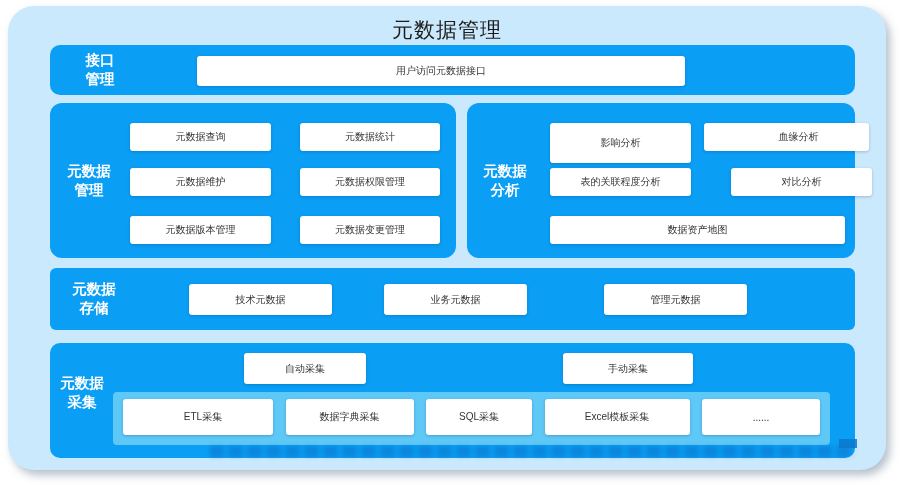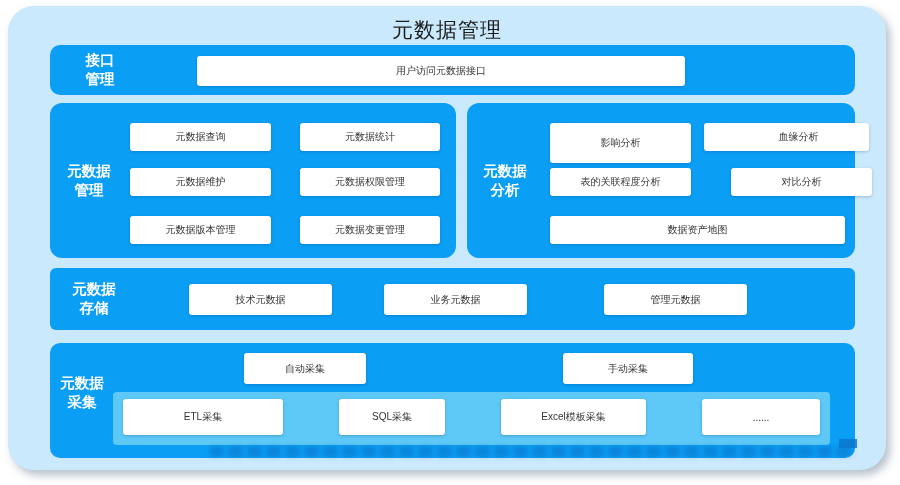--- a/index.html
+++ b/index.html
@@ -145,21 +145,22 @@
 
   <section class="sec sec-collection">
     <div class="sec-label" style="left:0; width:64px; bottom:16px;">
       <span>元数据</span>
       <span>采集</span>
     </div>
     <div class="wbox" style="left:194px; top:10px; width:122px; height:31px;">自动采集</div>
     <div class="wbox" style="left:513px; top:10px; width:130px; height:31px;">手动采集</div>
 
     <div class="inner-tray">
-      <div class="wbox mbox" style="width:160px;">ETL采集</div>
+      <div class="wbox mbox" style="width:140px;padding-left:10px;">ETL采集</div>
+      <div class="wbox mbox" style="width:128px;">数据字典采集</div>
       <div class="wbox mbox" style="width:106px;">SQL采集</div>
       <div class="wbox mbox" style="width:145px;">Excel模板采集</div>
       <div class="wbox mbox" style="width:118px;">......</div>
     </div>
 
     <div class="watermark"></div>
     <div class="watermark-notch"></div>
   </section>
 
 </div>

